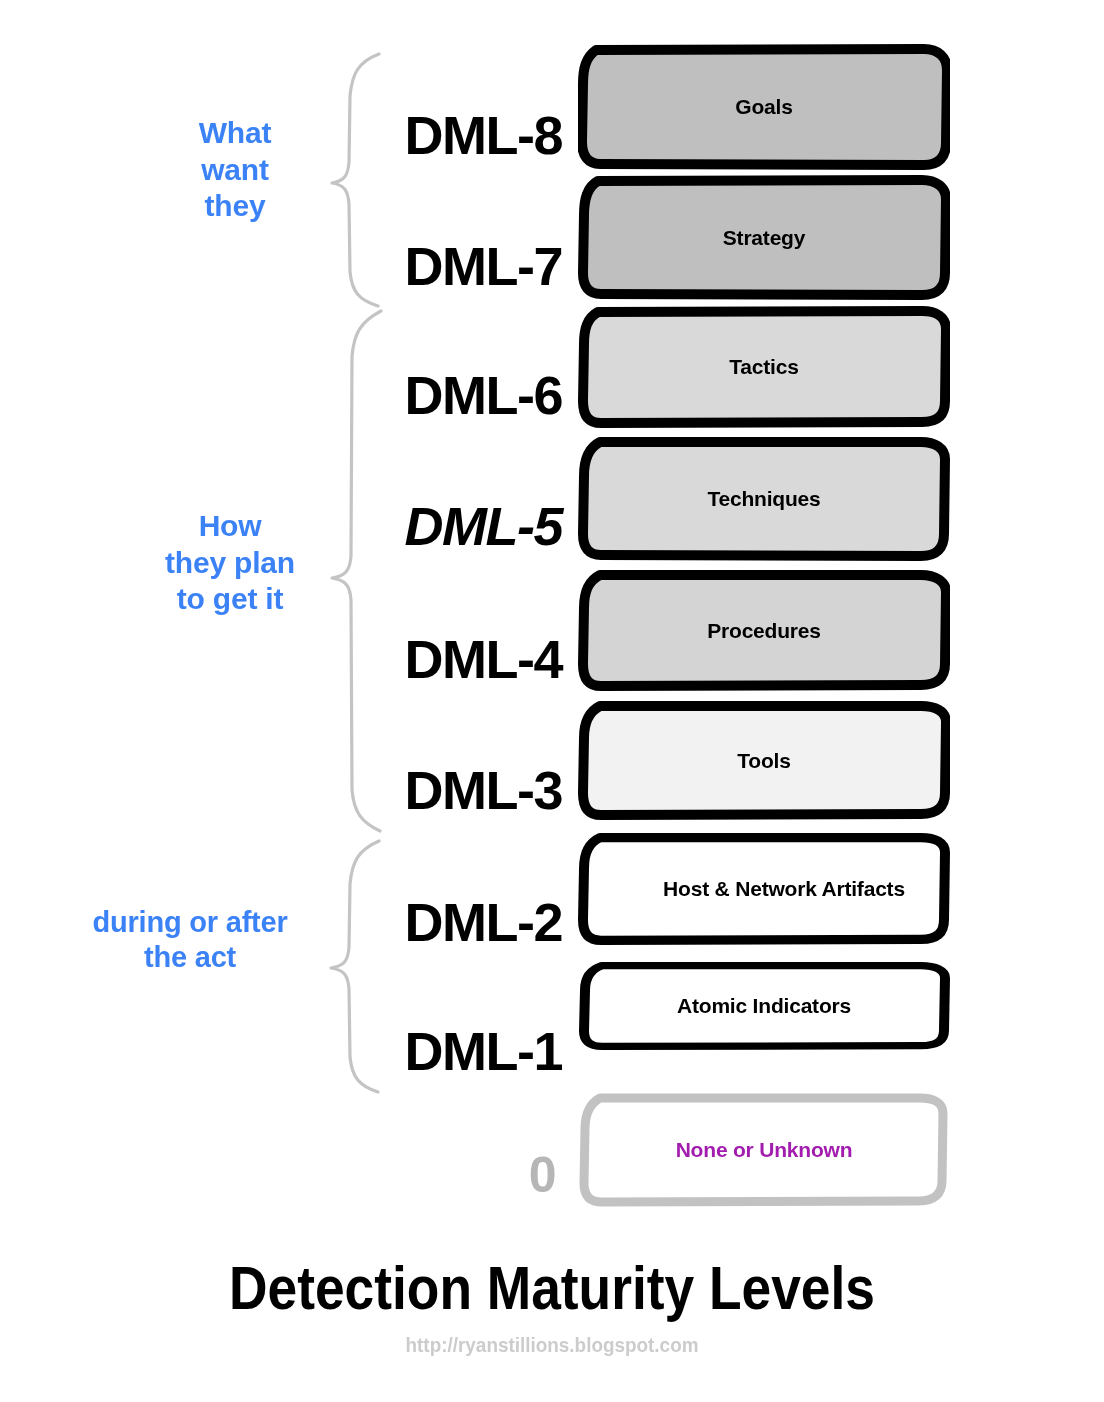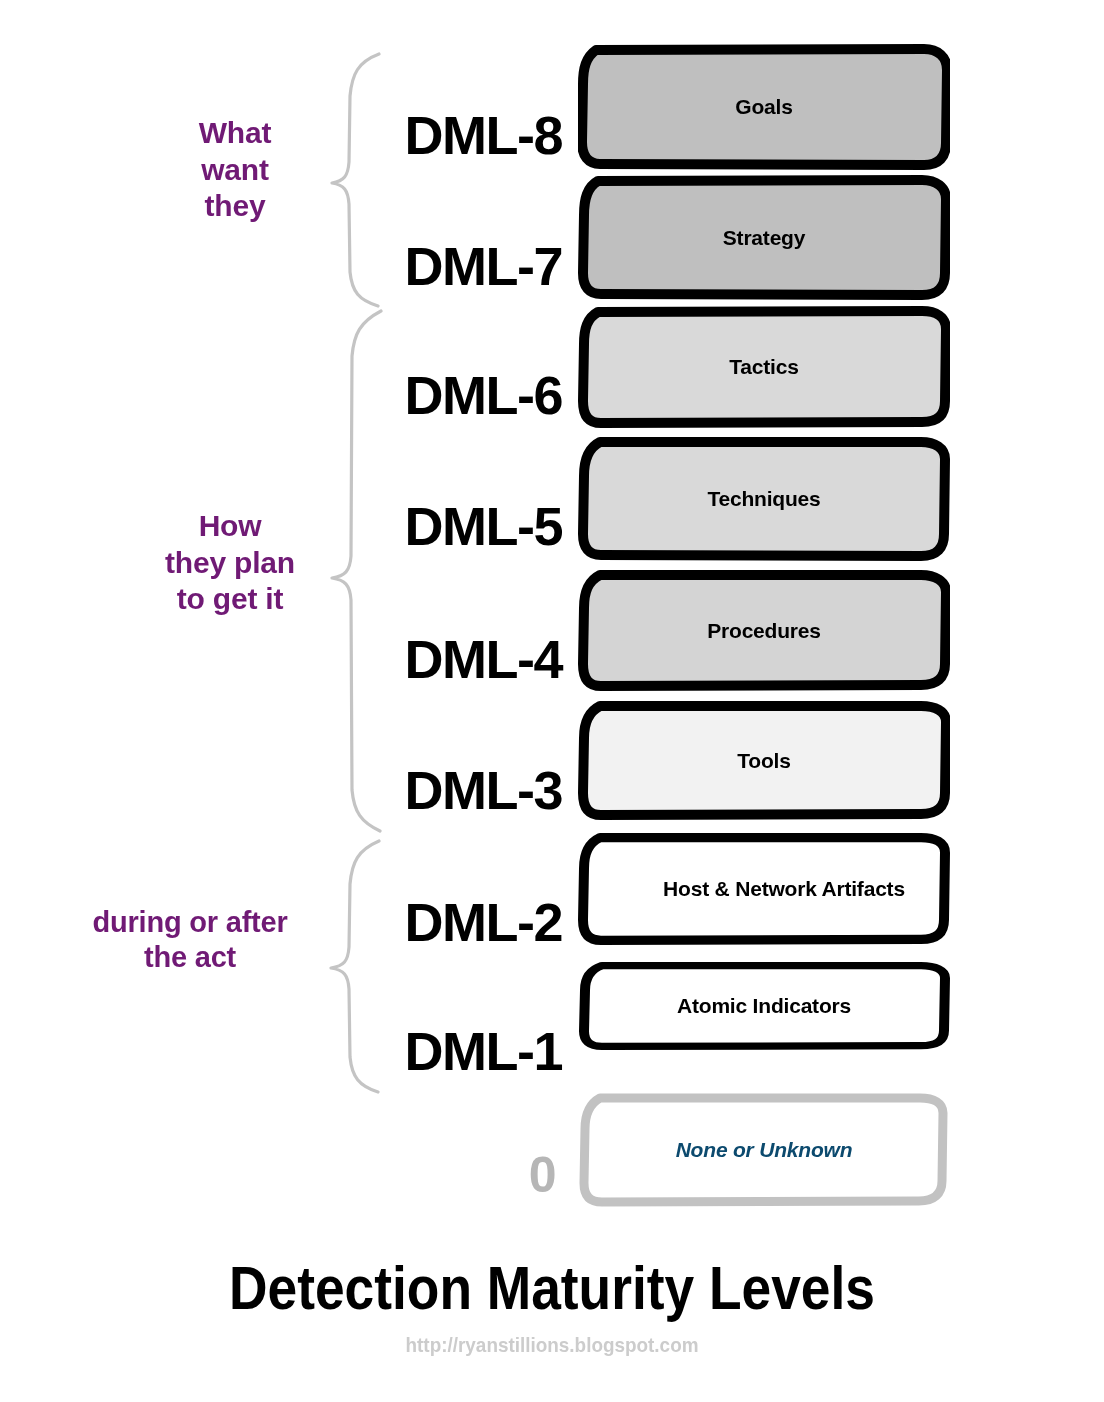--- a/index.html
+++ b/index.html
@@ -27,21 +27,21 @@
     width: 1104px;
     height: 1402px;
     pointer-events: none;
   }
 
   
   .group-caption {
     position: absolute;
     text-align: center;
     font-weight: bold;
-    color: #701a75;
+    color: #3b82f6;
     line-height: 1.22;
     letter-spacing: -0.2px;
   }
   .group-caption span { display: block; }
 
   #caption-want {
     left: 150px;
     top: 115px;
     width: 170px;
     font-size: 30px;
@@ -102,21 +102,21 @@
     top: 0;
     width: 100%;
     height: 100%;
   }
   .box .box-text {
     position: relative;
     z-index: 2;
     text-align: center;
     padding: 0 10px;
   }
-  .box.muted .box-text { color: #0c4a6e; font-style: italic; }
+  .box.muted .box-text { color: #a21caf; }
 
   
   #title {
     position: absolute;
     left: 0;
     top: 1252px;
     width: 1104px;
     text-align: center;
     font-size: 62px;
     font-weight: bold;
@@ -200,21 +200,21 @@
     <div class="dml-label" style="top:62px;">DML-6</div>
     <div class="box" style="top:0px;height:122px;">
       <svg class="box-svg" viewBox="0 0 372 122" preserveAspectRatio="none">
         <path d="M 20,6 C 9,12 6,23 6,38 L 5,95 C 5,110 11,117 23,117 L 344,116 C 360,116 367,109 367,95 L 368,23 C 368,11 358,5 344,5 Z" fill="#d9d9d9" stroke="#000000" stroke-width="10" stroke-linejoin="round"></path>
       </svg>
       <span class="box-text">Tactics</span>
     </div>
   </div>
 
   <div class="row" style="top:437px;">
-    <div class="dml-label" style="top:62px;">DML-5</div>
+    <div class="dml-label" style="top:62px;font-style:italic;">DML-5</div>
     <div class="box" style="top:0px;height:124px;">
       <svg class="box-svg" viewBox="0 0 372 124" preserveAspectRatio="none">
         <path d="M 22,5 C 10,11 6,23 6,39 L 5,97 C 5,111 11,118 23,118 L 343,119 C 359,119 366,111 366,97 L 367,22 C 367,11 357,5 343,5 Z" fill="#d9d9d9" stroke="#000000" stroke-width="10" stroke-linejoin="round"></path>
       </svg>
       <span class="box-text">Techniques</span>
     </div>
   </div>
 
   <div class="row" style="top:570px;">
     <div class="dml-label" style="top:62px;">DML-4</div>

